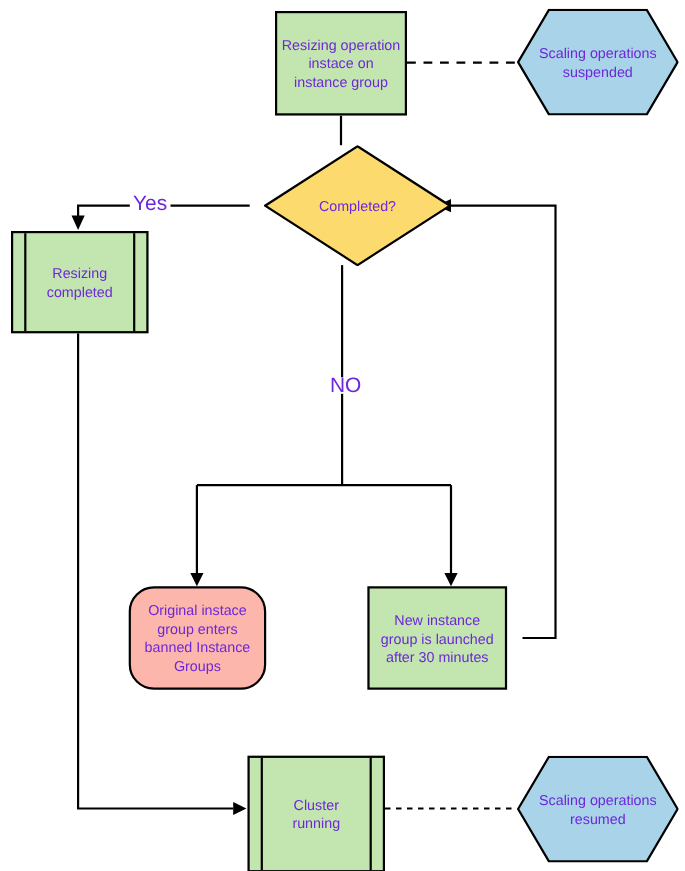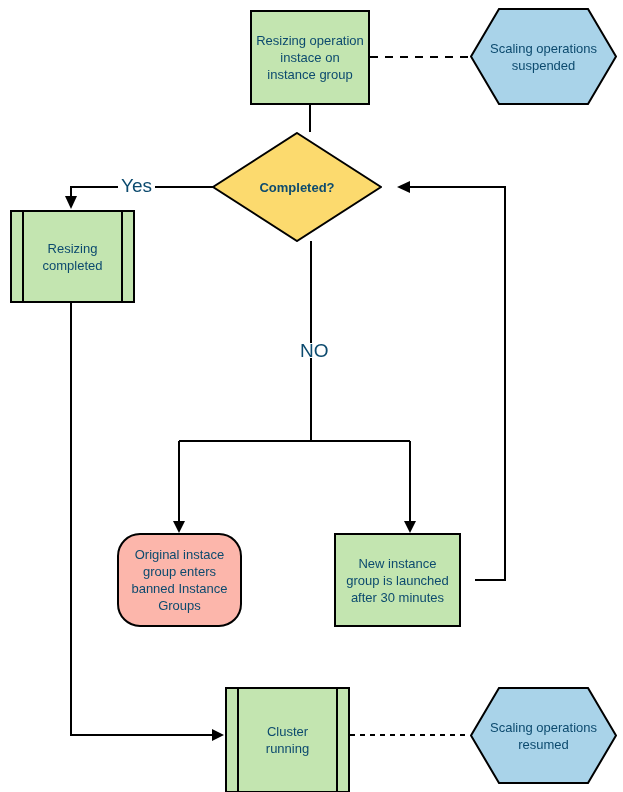--- a/index.html
+++ b/index.html
@@ -1,18 +1,18 @@
 <!DOCTYPE html>
 <html><head>
 <meta charset="utf-8">
 <style>
   html,body{margin:0;padding:0;background:#ffffff;}
   #canvas{
     position:relative;width:623px;height:792px;background:#ffffff;overflow:hidden;
-    font-family:"Liberation Sans","DejaVu Sans",sans-serif;color:#0c4a6e;
+    font-family:"Liberation Sans","DejaVu Sans",sans-serif;color:#6d28d9;
   }
   #connectors{position:absolute;left:0;top:0;width:623px;height:792px;z-index:0;}
   .node{position:absolute;z-index:1;display:flex;align-items:center;justify-content:center;box-sizing:border-box;}
   .rect{border:2px solid #000;}
   .green{background:#c3e5b0;}
   .pink{background:#fcb6ab;}
   .label{position:relative;z-index:2;text-align:center;font-size:13px;line-height:17px;}
   .label .line{display:block;}
   .shape-svg{position:absolute;left:0;top:0;z-index:1;}
   .predef-bar{position:absolute;top:0;bottom:0;width:2px;background:#000;z-index:2;}
@@ -67,21 +67,21 @@
   <div class="node" style="left:470px;top:8px;width:147px;height:97px;">
     <svg class="shape-svg" width="147" height="97" viewBox="0 0 147 97">
       <polygon points="1,48.5 29,1 118,1 146,48.5 118,96 29,96" stroke="#000" stroke-width="2" fill="#a9d3e9"></polygon>
     </svg>
     <div class="label">
       <span class="line">Scaling operations</span>
       <span class="line">suspended</span>
     </div>
   </div>
 
-  <div class="node" style="left:212px;top:132px;width:170px;height:110px;font-weight:bold;">
+  <div class="node" style="left:240px;top:132px;width:170px;height:110px;">
     <svg class="shape-svg" width="170" height="110" viewBox="0 0 170 110">
       <polygon points="85,1 169,55 85,109 1,55" stroke="#000" stroke-width="2" fill="#fcda6e"></polygon>
     </svg>
     <div class="label">
       <span class="line">Completed?</span>
     </div>
   </div>
 
   <div class="node rect green" style="left:10px;top:210px;width:125px;height:93px;">
     <div class="predef-bar left"></div>

